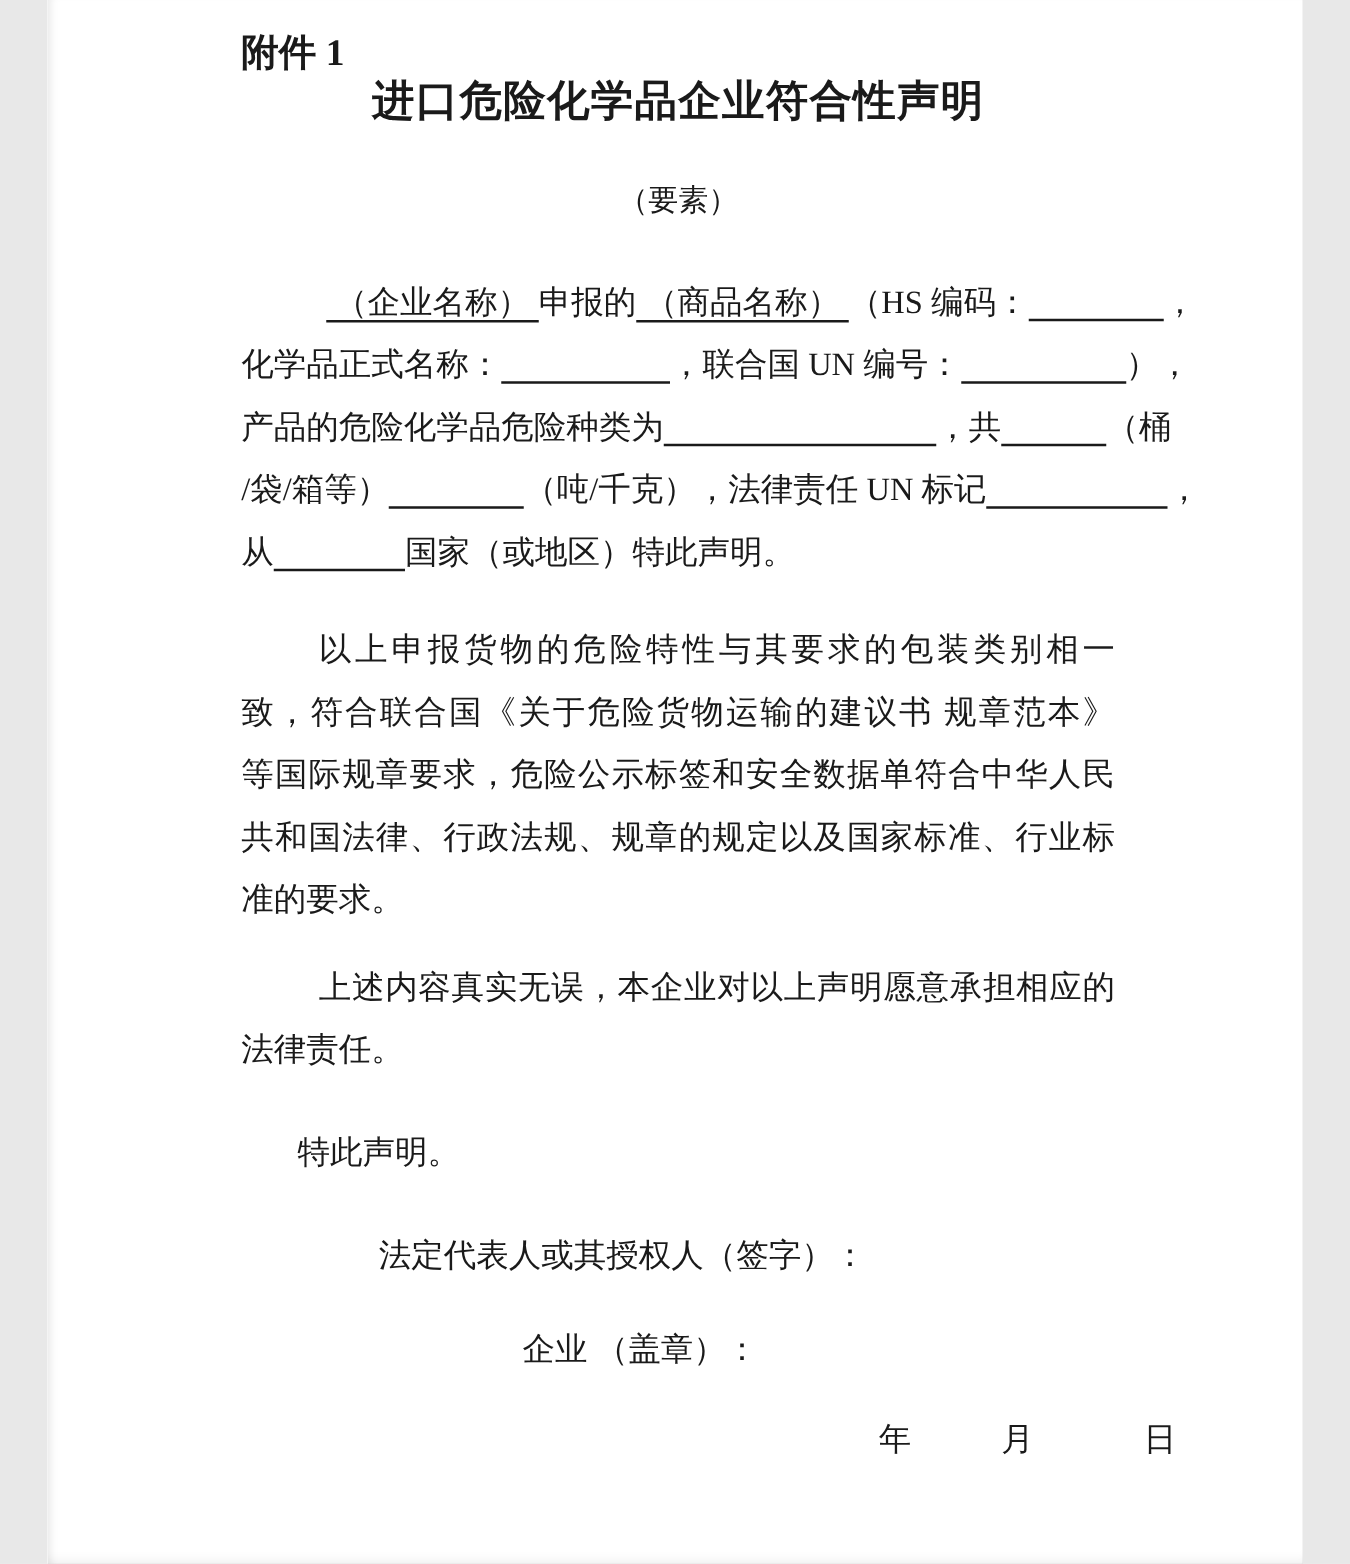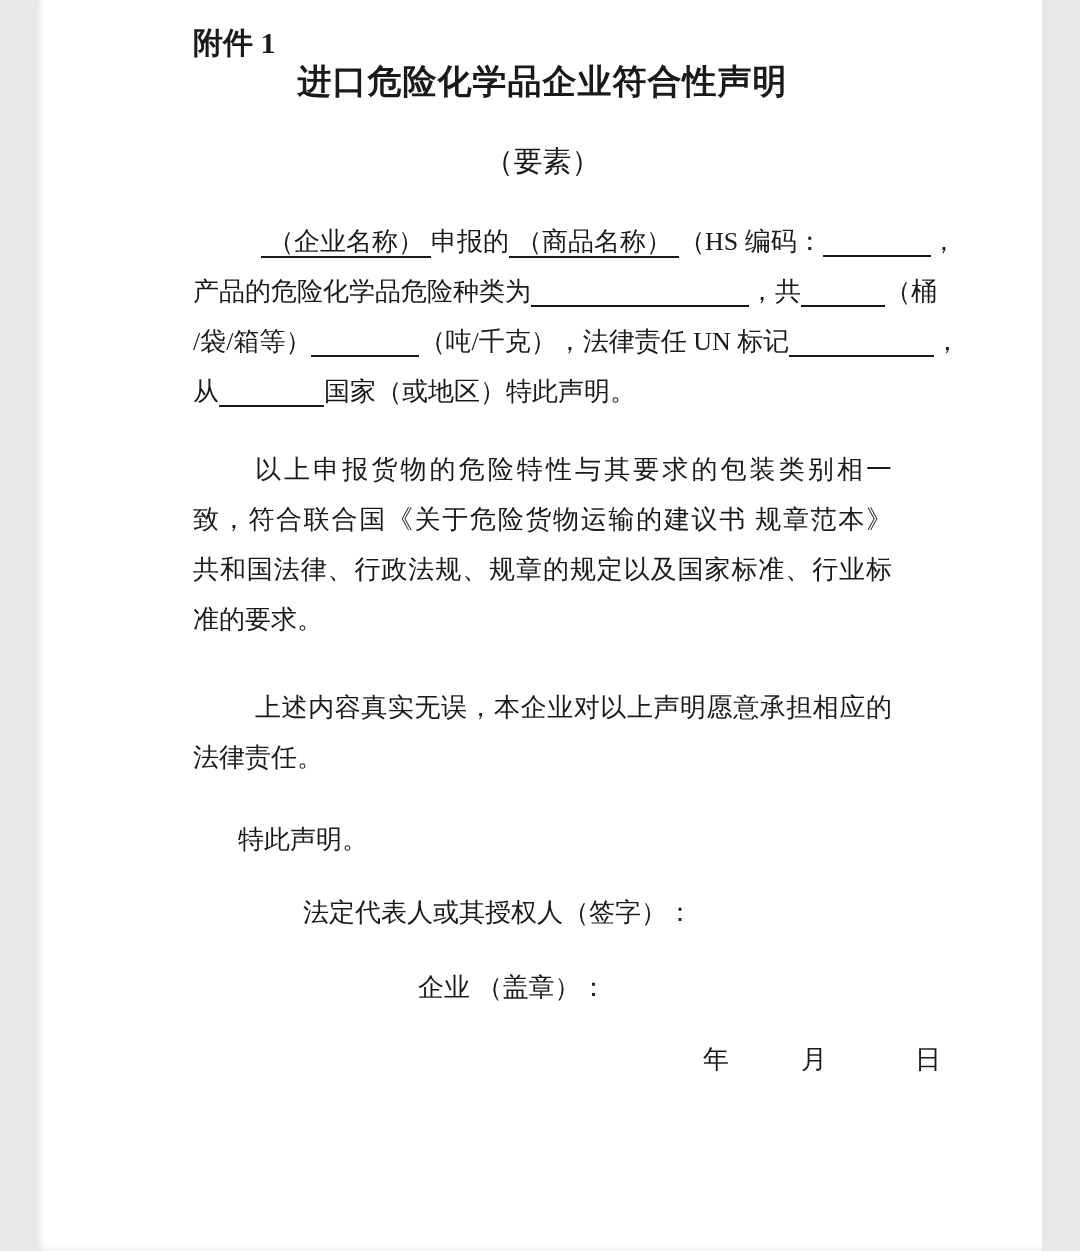--- a/index.html
+++ b/index.html
@@ -24,27 +24,27 @@
   .title {
     text-align: center;
     font-size: 34px;
     line-height: 42px;
     font-weight: bold;
     letter-spacing: 1px;
   }
   .subtitle {
     margin-top: 40px;
     text-align: center;
-    font-size: 29px;
+    font-size: 24px;
     line-height: 36px;
   }
   .para { font-size: 26px; }
   .p1 { margin-top: 38px; }
   .p2 { margin-top: 28px; }
-  .p3 { margin-top: 38px; }
+  .p3 { margin-top: 20px; }
   .line {
     height: 50px;
     line-height: 50px;
     white-space: nowrap;
   }
   
   .j { text-align: justify; text-align-last: justify; }
   .ind { text-indent: 62px; }
   .ind-lg { text-indent: 68px; }
   .ind-sm { text-indent: 45px; }
@@ -62,21 +62,21 @@
   }
   .w-hs      { width: 108px; }
   .w-chem    { width: 135px; }
   .w-unno    { width: 132px; }
   .w-class   { width: 218px; }
   .w-count   { width: 84px;  }
   .w-qty     { width: 108px; }
   .w-mark    { width: 145px; }
   .w-country { width: 105px; }
   .closing { margin-top: 32px; }
-  .sign-legal   { margin-top: 23px; margin-left: 110px; }
+  .sign-legal   { margin-top: 33px; margin-left: 110px; }
   .sign-seal    { margin-top: 25px; margin-left: 225px; }
   .sign-date    { margin-top: 22px; margin-left: 510px; }
   .date-month { margin-left: 72px; }
   .date-day   { margin-left: 88px; }
 </style>
 </head>
 <body>
 
 <div class="page">
 
@@ -84,33 +84,37 @@
 
   <div class="title">进口危险化学品企业符合性声明</div>
 
   <div class="subtitle">（要素）</div>
 
   <div class="para p1">
     <div class="line j ind-lg">
       <span class="ul">（企业名称）</span><span>申报的</span><span class="ul">（商品名称）</span><span>（HS 编码：</span><span class="blank w-hs"></span><span>，</span>
     </div>
     <div class="line j">
+      <span>化学品正式名称：</span><span class="blank w-chem"></span><span>，联合国 UN 编号：</span><span class="blank w-unno"></span><span>），</span>
+    </div>
+    <div class="line j">
       <span>产品的危险化学品危险种类为</span><span class="blank w-class"></span><span>，共</span><span class="blank w-count"></span><span>（桶</span>
     </div>
     <div class="line j">
       <span>/袋/箱等）</span><span class="blank w-qty"></span><span>（吨/千克），法律责任 UN 标记</span><span class="blank w-mark"></span><span>，</span>
     </div>
     <div class="line">
       <span>从</span><span class="blank w-country"></span><span>国家（或地区）特此声明。</span>
     </div>
   </div>
 
   <div class="para p2">
     <div class="line j ind">以上申报货物的危险特性与其要求的包装类别相一</div>
     <div class="line j">致，符合联合国《关于危险货物运输的建议书 规章范本》</div>
+    <div class="line j">等国际规章要求，危险公示标签和安全数据单符合中华人民</div>
     <div class="line j">共和国法律、行政法规、规章的规定以及国家标准、行业标</div>
     <div class="line">准的要求。</div>
   </div>
 
   <div class="para p3">
     <div class="line j ind">上述内容真实无误，本企业对以上声明愿意承担相应的</div>
     <div class="line">法律责任。</div>
   </div>
 
   <div class="para closing">

